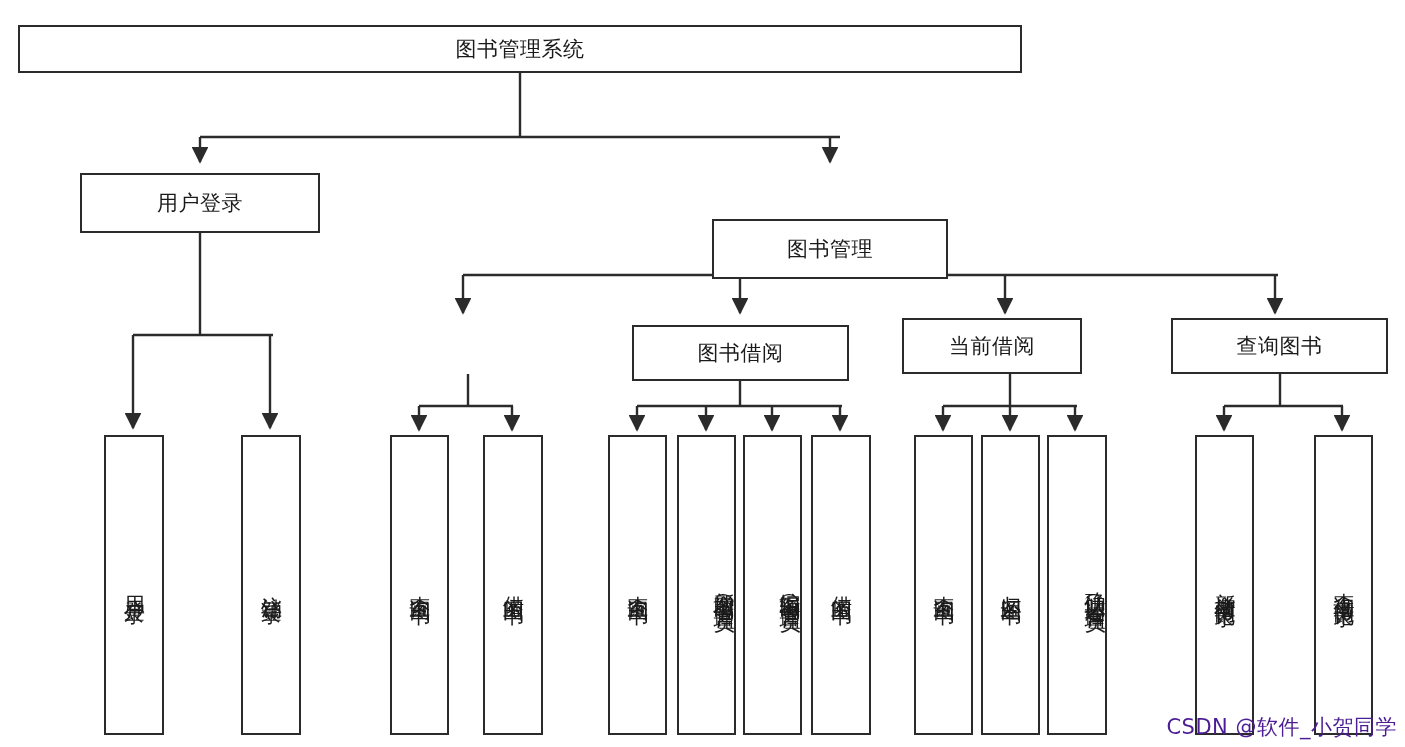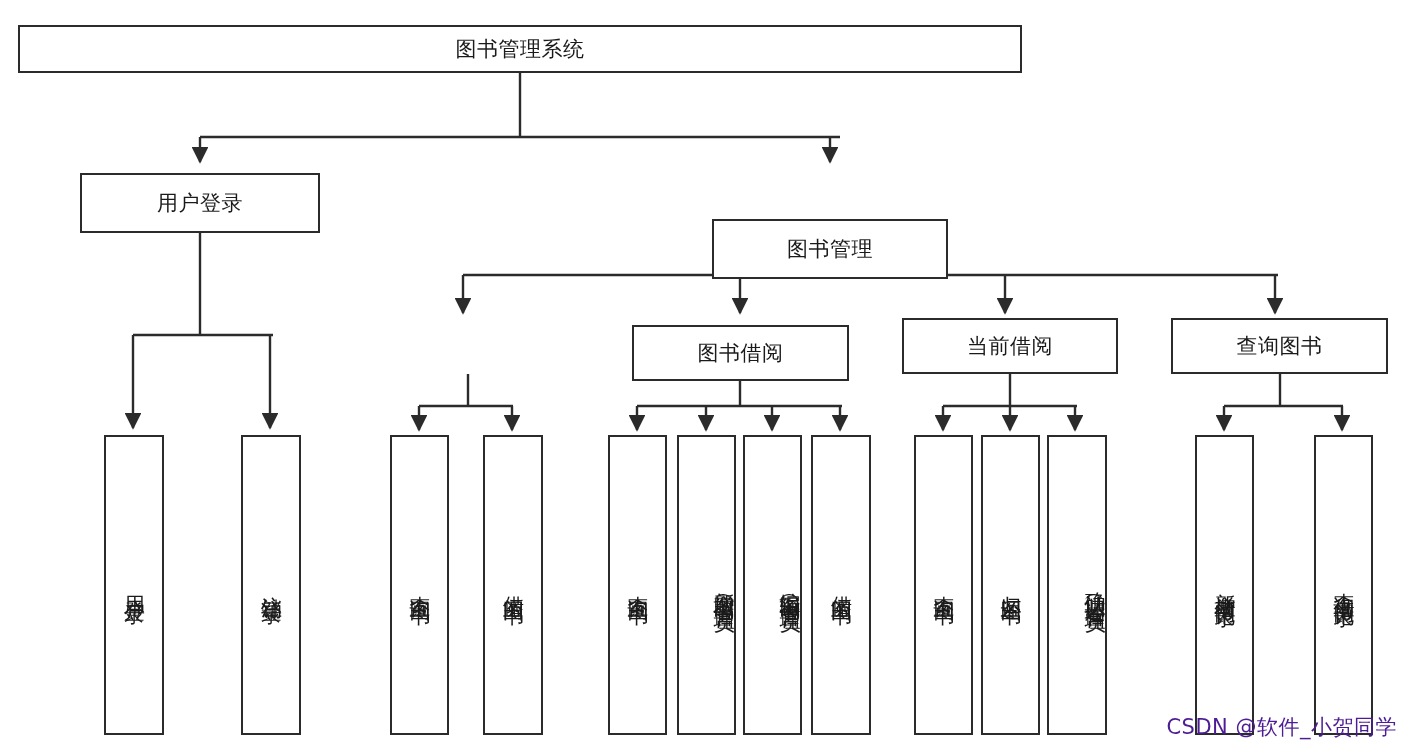--- a/index.html
+++ b/index.html
@@ -120,21 +120,21 @@
       <path d="M 1342 406 L 1342 430" marker-end="url(#arrow)"></path>
     </g>
   </svg>
 
   <div class="node node-h" style="left:18px; top:18px; width:1004px; height:48px;margin-top:7px;">图书管理系统</div>
 
   <div class="node node-h" style="left:80px; top:173px; width:240px; height:60px;">用户登录</div>
   <div class="node node-h" style="left:712px; top:173px; width:236px; height:60px;margin-top:46px;">图书管理</div>
 
   <div class="node node-h" style="left:632px; top:318px; width:217px; height:56px;margin-top:7px;">图书借阅</div>
-  <div class="node node-h" style="left:902px; top:318px; width:216px; height:56px;">当前借阅</div>
+  <div class="node node-h" style="left:902px; top:318px; width:180px; height:56px;">当前借阅</div>
   <div class="node node-h" style="left:1171px; top:318px; width:217px; height:56px;">查询图书</div>
 
   <div class="node node-v center-v" style="left:104px; top:435px; width:60px; height:300px;">用户登录</div>
   <div class="node node-v center-v" style="left:241px; top:435px; width:60px; height:300px;">注销登录</div>
 
   <div class="node node-v center-v" style="left:390px; top:435px; width:59px; height:300px;">查询图书</div>
   <div class="node node-v center-v" style="left:483px; top:435px; width:60px; height:300px;">借阅图书</div>
 
   <div class="node node-v center-v" style="left:608px; top:435px; width:59px; height:300px;">查询图书</div>
   <div class="node node-v" style="left:677px; top:435px; width:59px; height:300px;">新增图书（管理员）</div>

